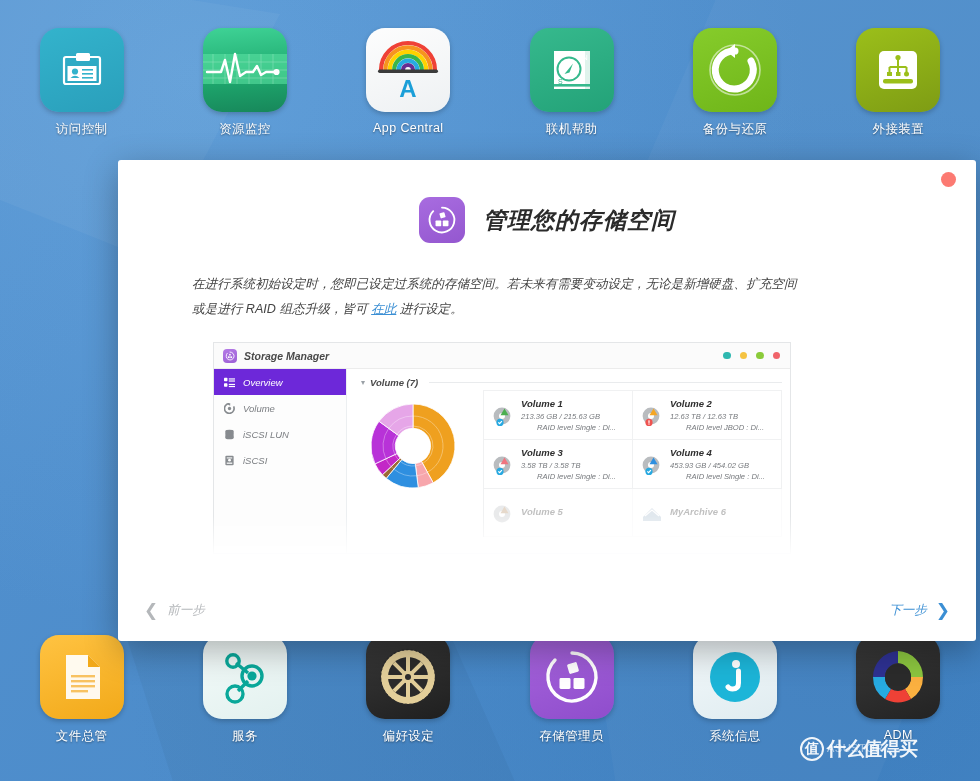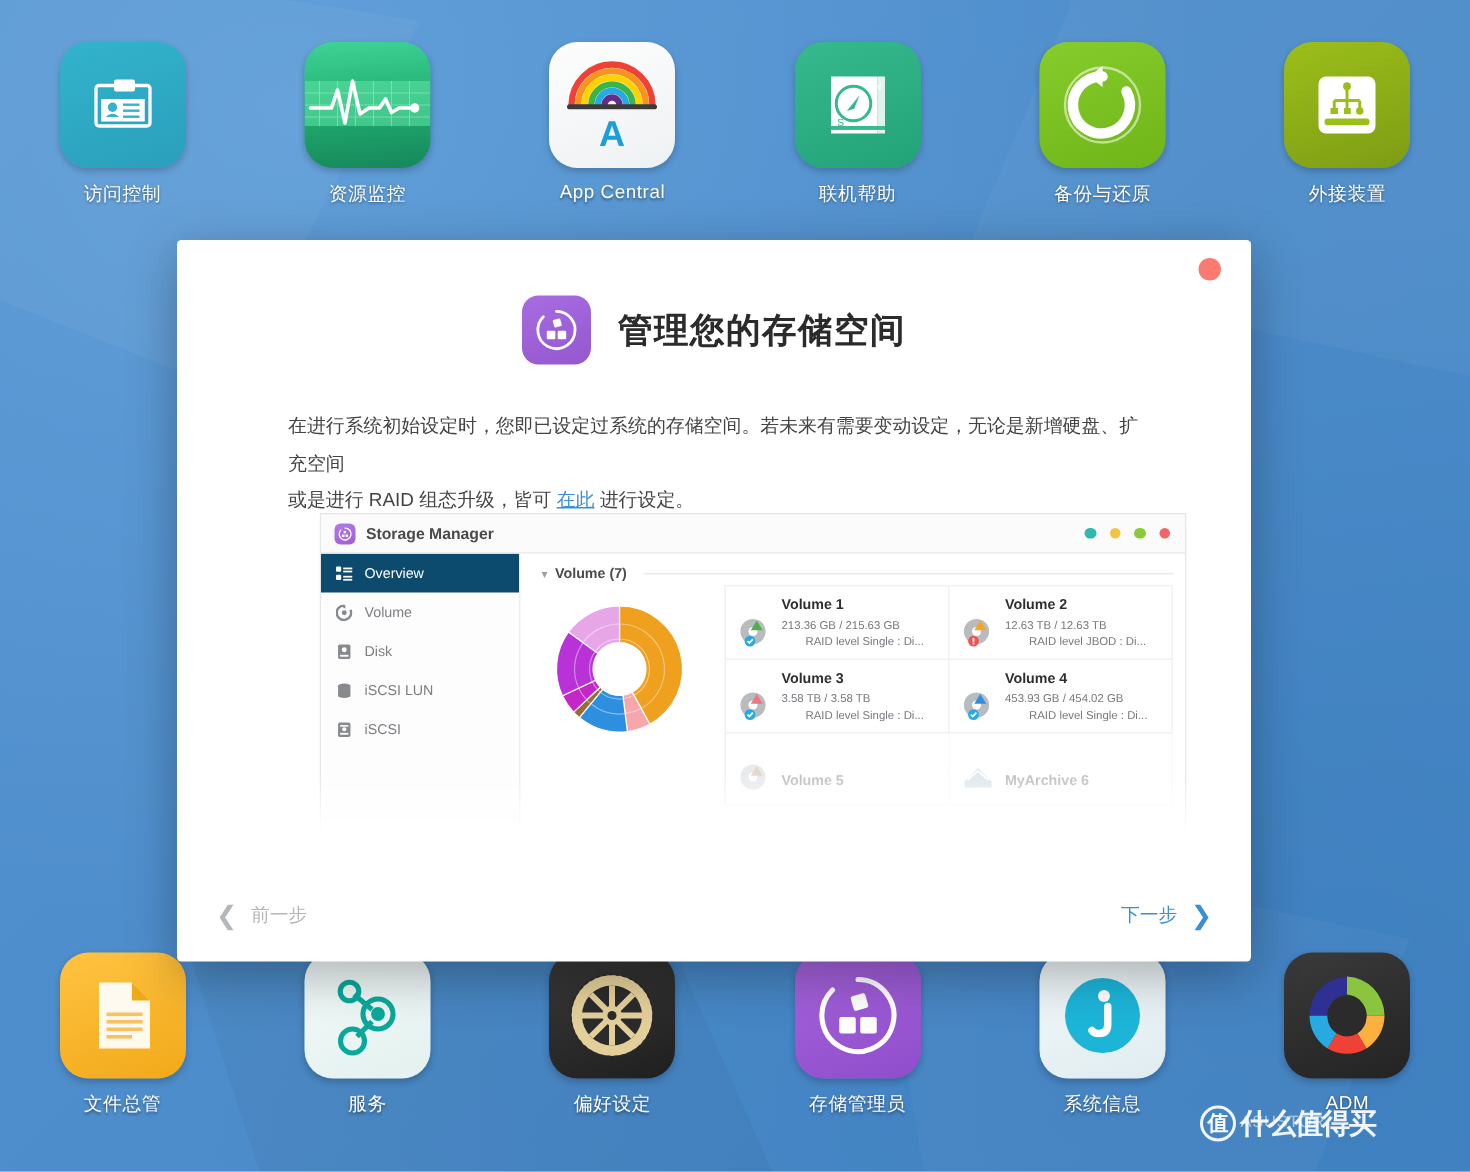--- a/index.html
+++ b/index.html
@@ -72,24 +72,25 @@
   .t-files { background: linear-gradient(160deg,#ffc342,#f2a919); }
   .t-services { background: linear-gradient(160deg,#f4fbfa,#e3f1ef); }
   .t-prefs { background: linear-gradient(160deg,#3a3a3a,#1f1f1f); }
   .t-storage { background: linear-gradient(160deg,#a765dd,#8f4dcc); }
   .t-sysinfo { background: linear-gradient(160deg,#f3f9fb,#e0ecf0); }
   .t-adm { background: linear-gradient(160deg,#3a3a3a,#232323); }
 
   
   #wizard {
     position: absolute; left: 118px; top: 160px;
-    width: 716px; height: 481px;
+    width: 858px; height: 481px;
     background: #ffffff; border-radius: 3px;
     box-shadow: 0 9px 34px rgba(0,0,0,0.30);
     overflow: hidden;
+    font-style: italic;
   }
   #close-dot {
     position: absolute; right: 20px; top: 12px;
     width: 15px; height: 15px; border-radius: 50%;
     background: #fc7a72; cursor: pointer;
   }
   .wz-head {
     display: flex; align-items: center; justify-content: center;
     gap: 18px; margin-top: 37px;
   }
@@ -137,38 +138,38 @@
   .sm-main { display: flex; height: 186px; }
   .sm-side {
     width: 133px; background: #fdfdfd;
     border-right: 1px solid #eceff1;
   }
   .sm-item {
     height: 26px; display: flex; align-items: center;
     padding-left: 10px; font-size: 9.5px; color: #7c7f83;
     gap: 8px; cursor: pointer;
   }
-  .sm-item.active { background: #0c4a6e; color: #fff; }
+  .sm-item.active { background: #6d28d9; color: #fff; }
   .sm-content { flex: 1; padding: 8px 8px 0 14px; position: relative; }
   .sm-sec {
     display: flex; align-items: center; gap: 5px;
     font-size: 9.5px; color: #4a4a4a; font-weight: bold;
     margin-bottom: 2px;
   }
   .sm-sec .rule { flex: 1; height: 1px; background: #e9ebed; margin-left: 6px; }
   .sm-flex { display: flex; gap: 10px; }
   .donut-wrap { width: 112px; padding-top: 4px; }
   .vol-grid {
     flex: 1; display: grid; grid-template-columns: 1fr 1fr;
     border-top: 1px solid #f0f1f2; border-left: 1px solid #f0f1f2;
   }
   .vol-card {
     border-right: 1px solid #f0f1f2; border-bottom: 1px solid #f0f1f2;
     padding: 7px 6px 7px 8px;
-    display: flex; gap: 7px; align-items: flex-end;
+    display: flex; gap: 7px; align-items: center;
     min-height: 48px;
   }
   .vol-icon { position: relative; width: 22px; height: 22px; flex: none; margin-top: 2px; }
   .vol-text { min-width: 0; }
   .vol-name { font-size: 9.5px; font-weight: bold; color: #2f2f2f; }
   .vol-cap { font-size: 7.6px; color: #76797d; margin-top: 3px; }
   .vol-raid { font-size: 7.6px; color: #76797d; margin-top: 2px;
               white-space: nowrap; overflow: hidden; text-overflow: ellipsis; padding-left: 16px; }
   .faded { opacity: .30; }
 
@@ -473,30 +474,20 @@
             </div>
             <div class="sm-item">
               <span style="display: flex;">
                 <svg width="11" height="11" viewBox="0 0 16 16">
                   <path d="M8 1 A7 7 0 1 0 14 5" fill="none" stroke="#878b8f" stroke-width="2.4"></path>
                   <path d="M9 0 L9 4 L5.5 2 Z" fill="#878b8f"></path>
                   <circle cx="8" cy="8" r="2.4" fill="#878b8f"></circle>
                 </svg>
               </span>
               <span>Volume</span>
-            </div>
-            <div class="sm-item">
-              <span style="display: flex;">
-                <svg width="11" height="11" viewBox="0 0 16 16">
-                  <rect x="2" y="1" width="12" height="14" rx="1.6" fill="#878b8f"></rect>
-                  <rect x="4" y="11" width="8" height="1.8" fill="#ffffff"></rect>
-                  <circle cx="8" cy="6" r="2.4" fill="#ffffff"></circle>
-                </svg>
-              </span>
-              <span>Disk</span>
             </div>
             <div class="sm-item">
               <span style="display: flex;">
                 <svg width="11" height="11" viewBox="0 0 16 16">
                   <ellipse cx="8" cy="3" rx="6" ry="2" fill="#878b8f"></ellipse>
                   <rect x="2" y="3" width="12" height="3" fill="#878b8f"></rect>
                   <ellipse cx="8" cy="6.5" rx="6" ry="2" fill="#878b8f"></ellipse>
                   <rect x="2" y="6.5" width="12" height="3" fill="#878b8f"></rect>
                   <ellipse cx="8" cy="10" rx="6" ry="2" fill="#878b8f"></ellipse>
                   <rect x="2" y="10" width="12" height="3" fill="#878b8f"></rect>

